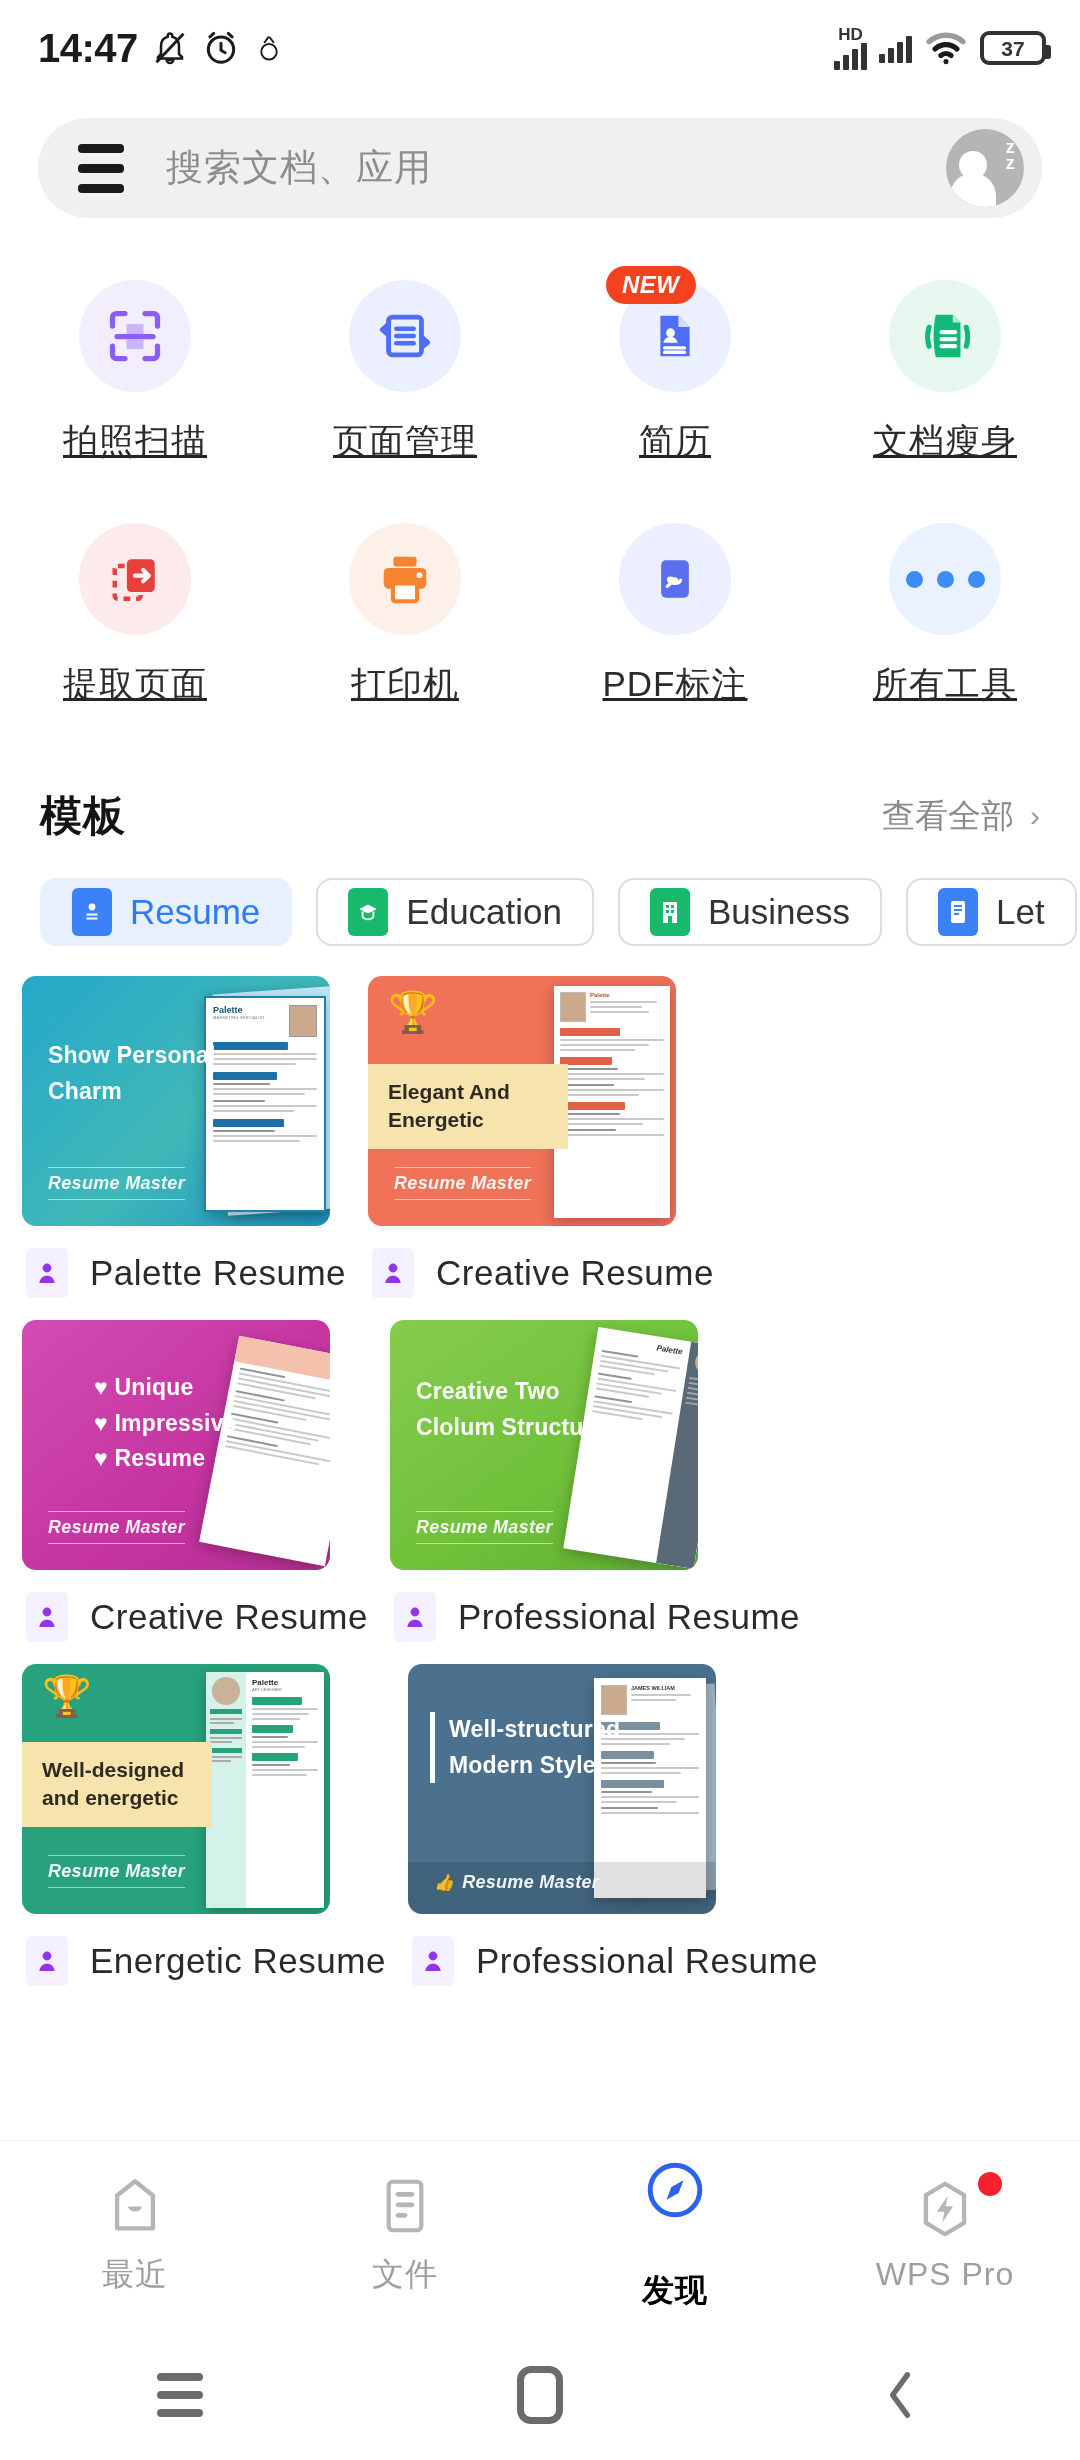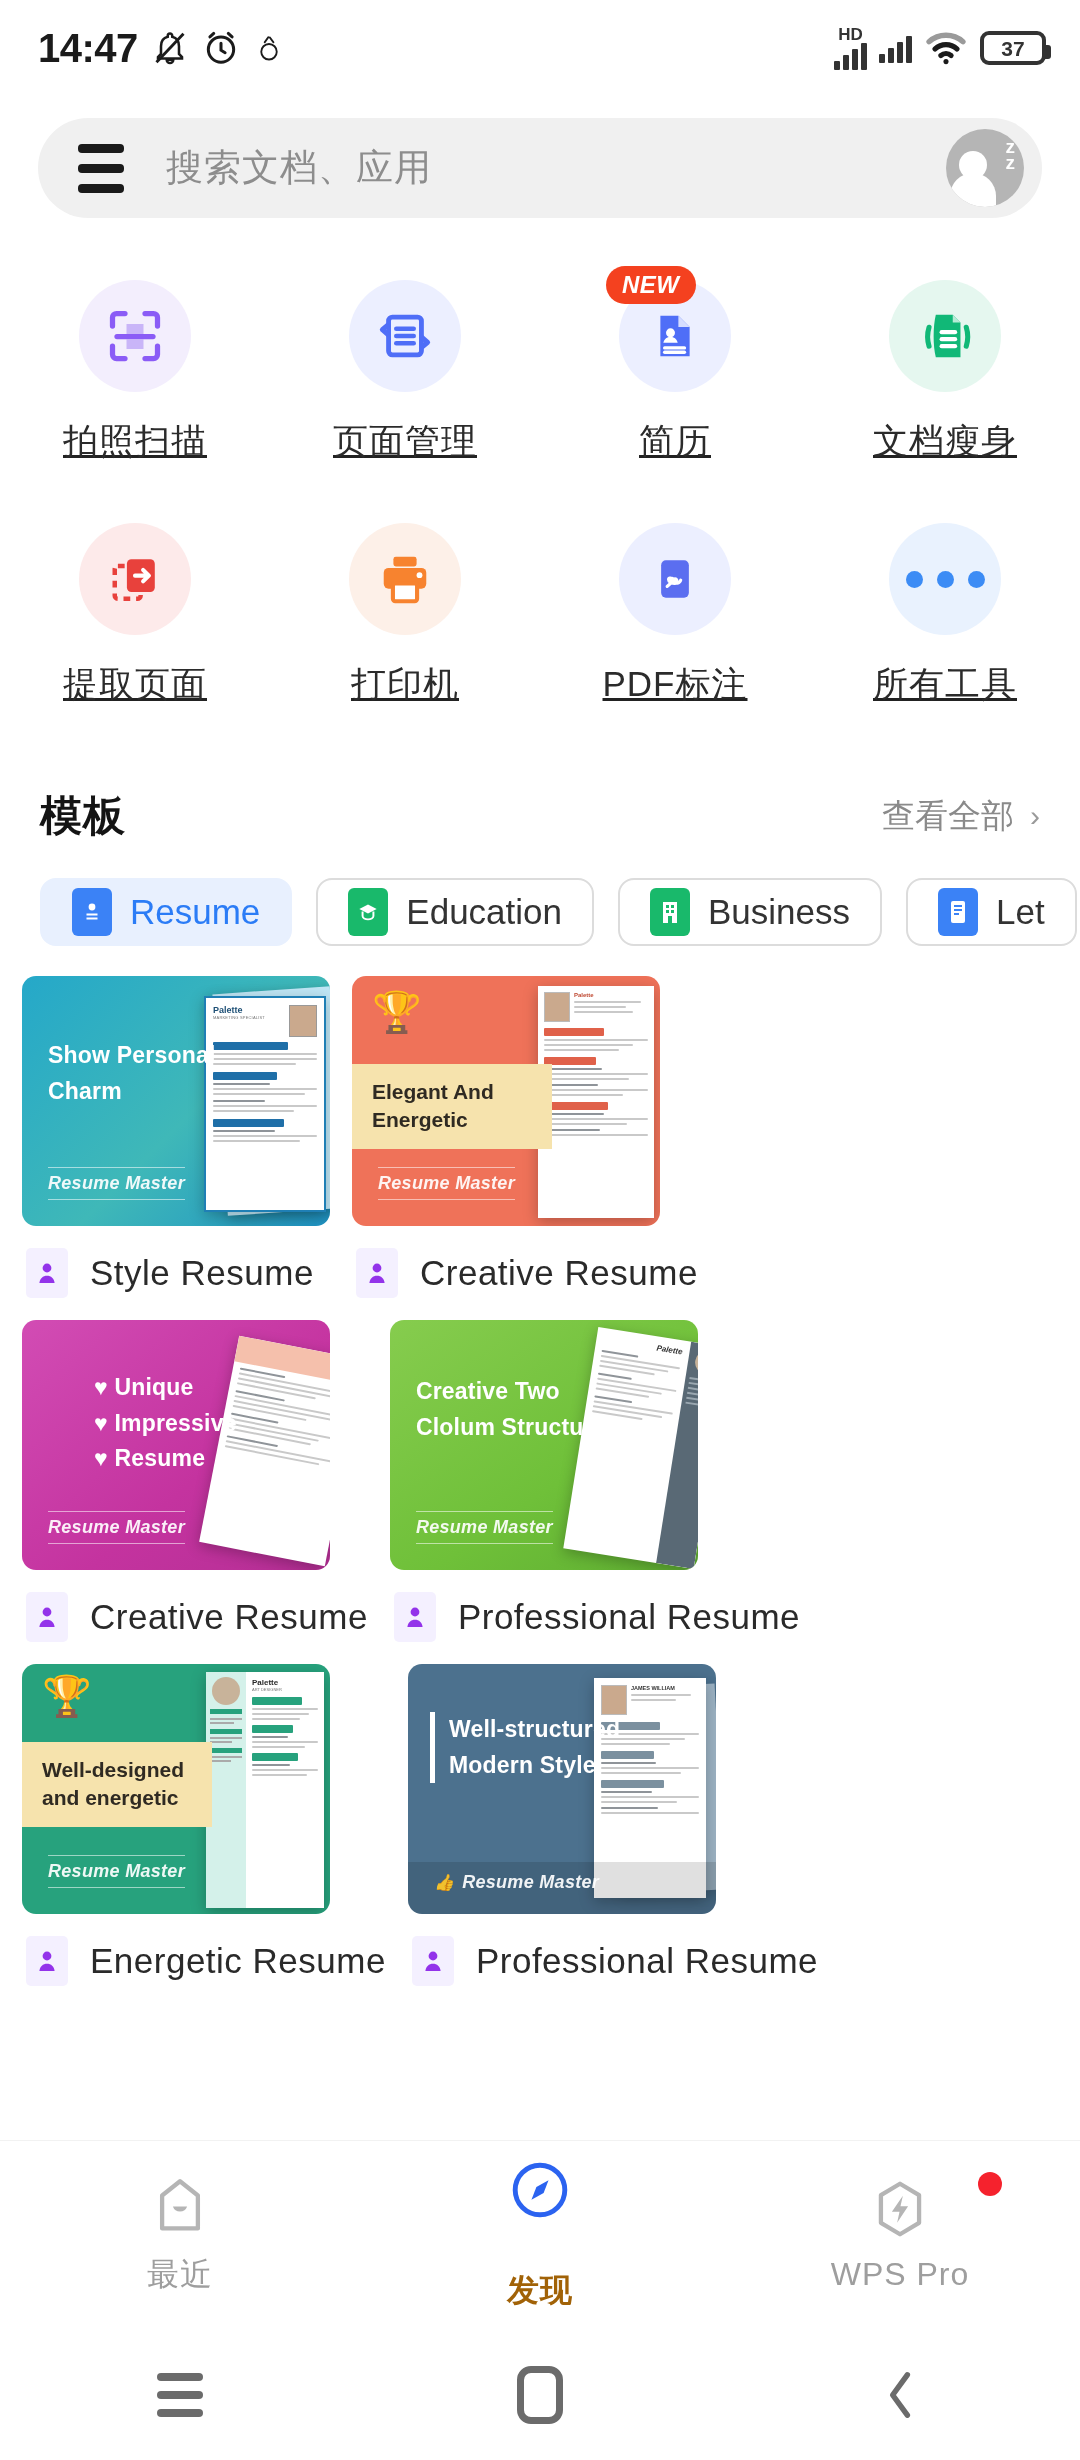--- a/index.html
+++ b/index.html
@@ -129,21 +129,21 @@
   .banner-text { font-weight:700; font-size:21px; color:#2f2a22; line-height:1.35; }
   .trophy { position:absolute; z-index:3; font-size:40px; line-height:1; }
 
   
   .bottomnav {
     position:absolute; left:0; right:0; bottom:130px; height:190px;
     background:#fff; display:flex; align-items:center; border-top:1px solid #f2f2f2;
   }
   .nav-item { flex:1; display:flex; flex-direction:column; align-items:center; gap:16px; position:relative; }
   .nav-label { font-size:32px; color:#9e9e9e; letter-spacing:1px; }
-  .nav-item.active .nav-label { color:#a16207; font-weight:700;margin-top:32px; }
+  .nav-item.active .nav-label { color:#000000; font-weight:700;margin-top:32px; }
   .nav-dot { position:absolute; width:24px; height:24px; border-radius:50%;
      background:#f5222d; top:-6px; right:78px; }
 
   
   .sysnav {
     position:absolute; left:0; right:0; bottom:0; height:130px;
     display:flex; align-items:center; justify-content:space-around; background:#fff;
   }
   .sys-btn { width:120px; height:80px; display:flex; align-items:center; justify-content:center; }
   .sys-ham { display:flex; flex-direction:column; gap:10px; }
@@ -415,21 +415,21 @@
         </div>
         <div class="ct-sub">Resume Master</div>
       </div>
       <div class="card-caption">
         <span class="cap-ic">
           <svg width="22" height="26" viewBox="0 0 22 26">
               <circle cx="11" cy="8" r="4.4" fill="#9333ea"></circle>
               <path d="M3.4 23c.4-4.6 3.6-7.3 7.6-7.3s7.2 2.7 7.6 7.3z" fill="#9333ea"></path>
             </svg>
         </span>
-        <span class="cap-text">Style Resume</span>
+        <span class="cap-text">Palette Resume</span>
       </div>
     </div>
 
     <div class="card-cell">
       <div class="card" style="background:#ef7259;">
         <div class="paper" style="right:6px; top:10px; width:116px; height:232px; padding:6px;">
           <div style="display:flex; gap:4px;">
             <div style="width:26px;height:30px;background:#caa98d;border:1px solid #bbb;"></div>
             <div style="flex:1;">
               <div style="font-size:6px;font-weight:700;color:#c04a33;">Palette</div>
@@ -658,20 +658,29 @@
   </div>
 
   <div class="bottomnav">
     <div class="nav-item">
       <svg width="58" height="62" viewBox="0 0 24 26">
         <path d="M4.5 8.6 L12 2.6 L19.5 8.6 V22.4 H4.5 Z" fill="none" stroke="#b5b5b5" stroke-width="1.8" stroke-linejoin="round"></path>
         <path d="M9 13.2a3.2 3.2 0 0 0 6 0z" fill="#b5b5b5"></path>
       </svg>
       <span class="nav-label">最近</span>
     </div>
+    <div class="nav-item">
+      <svg width="56" height="62" viewBox="0 0 24 26">
+        <rect x="5" y="2.6" width="14" height="20.8" rx="1.8" fill="none" stroke="#b5b5b5" stroke-width="1.8"></rect>
+        <rect x="8" y="7" width="8" height="2" rx="1" fill="#b5b5b5"></rect>
+        <rect x="8" y="11.5" width="8" height="2" rx="1" fill="#b5b5b5"></rect>
+        <rect x="8" y="16" width="5" height="2" rx="1" fill="#b5b5b5"></rect>
+      </svg>
+      <span class="nav-label">文件</span>
+    </div>
     <div class="nav-item active">
       <svg width="62" height="62" viewBox="0 0 24 24">
         <circle cx="12" cy="12" r="9.6" fill="none" stroke="#2b63f0" stroke-width="1.9"></circle>
         <path d="M15.3 8.2 L10.6 10.8 L8.7 15.8 L13.4 13.2 Z" fill="#2b63f0"></path>
       </svg>
       <span class="nav-label">发现</span>
     </div>
     <div class="nav-item">
       <span class="nav-dot"></span>
       <svg width="58" height="62" viewBox="0 0 24 26">

